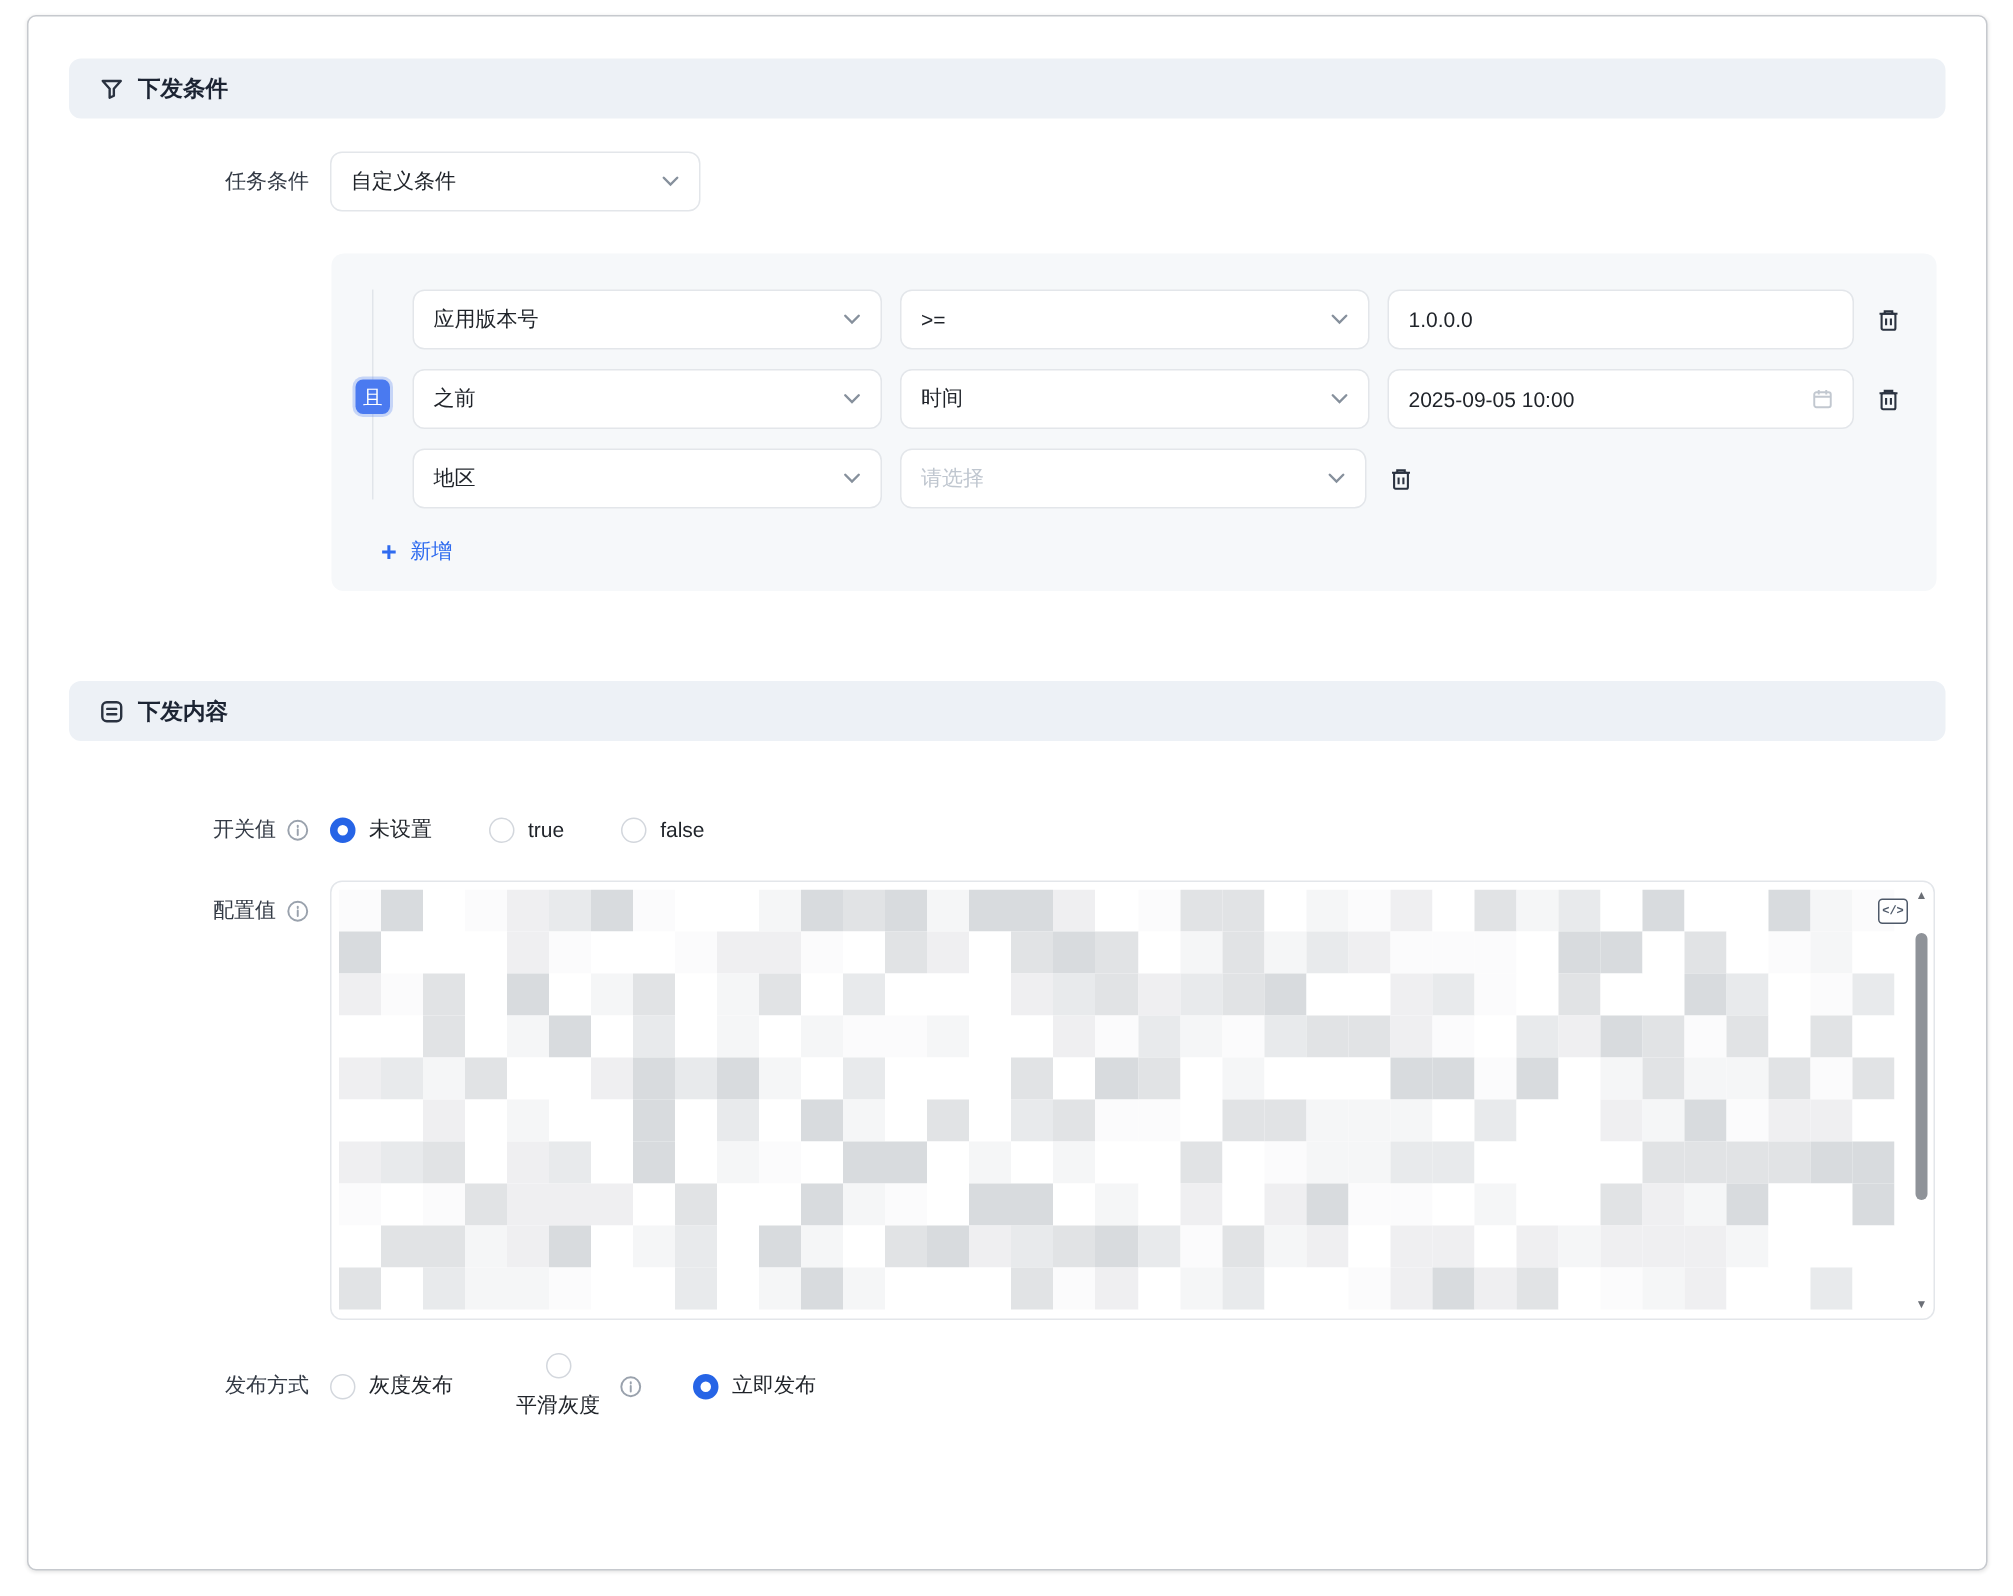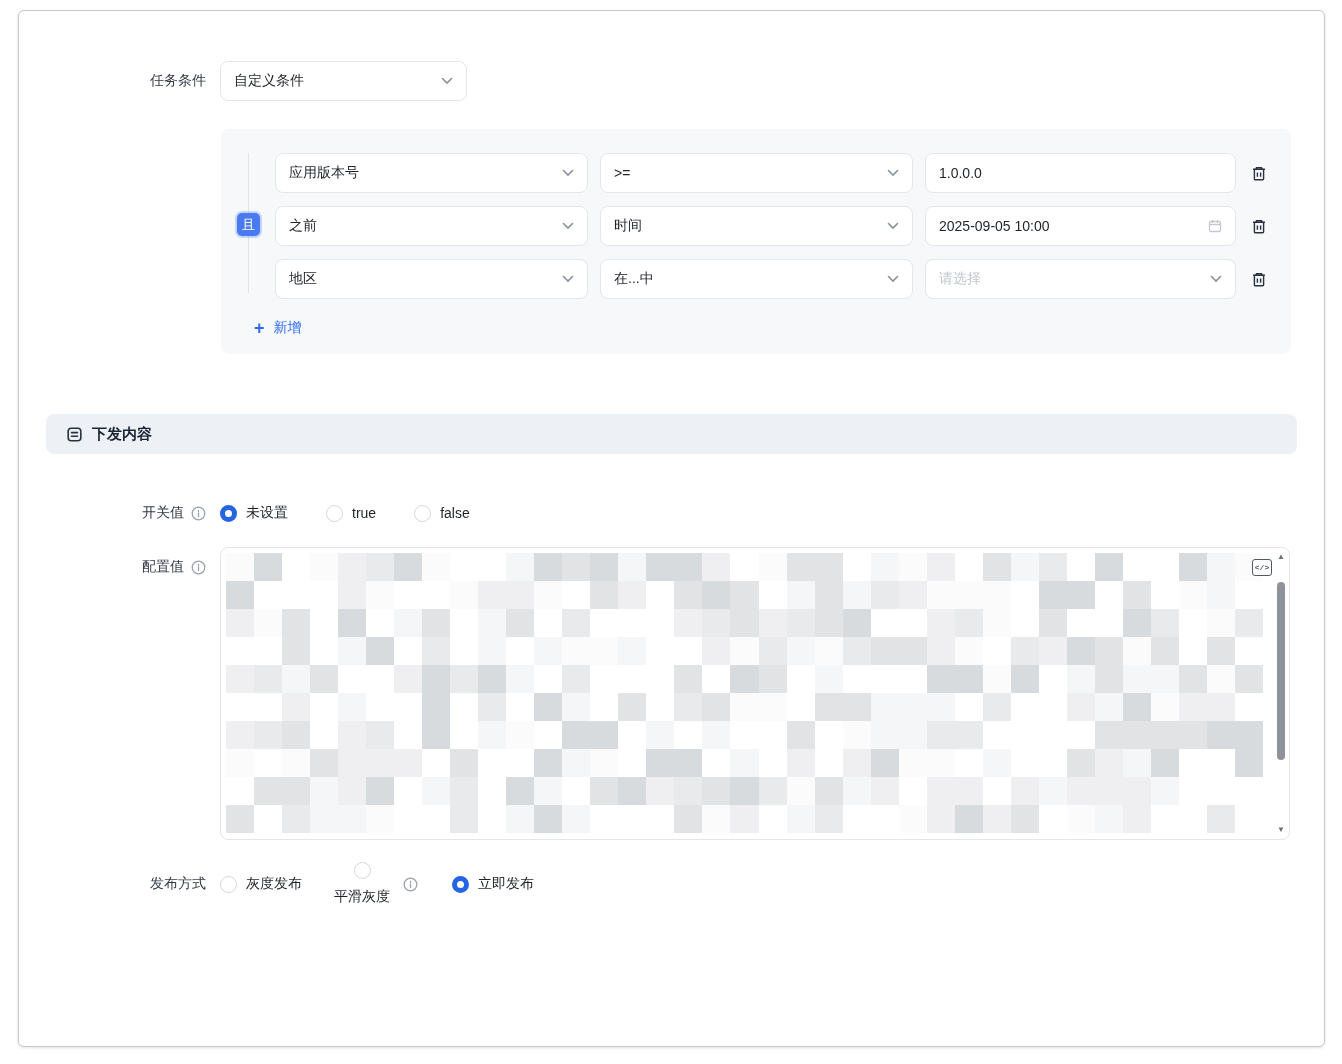--- a/index.html
+++ b/index.html
@@ -84,20 +84,26 @@
   .radio .rlabel { font-size:14px; color:#1f2329; }
   .mt22 { margin-top:22px; } .mt60 { margin-top:60px; } .mt47 { margin-top:47px; }
   .mt46 { margin-top:46px; } .mt32 { margin-top:32px; }
   .cal-icon,.caret svg { display:block; }
 </style>
 </head>
 <body>
 
 <div class="card">
 
+  <div class="sec-header">
+    <svg width="17" height="17" viewBox="0 0 17 17" fill="none" stroke="#2a3240" stroke-width="1.6" stroke-linejoin="round">
+        <path d="M2.5 3h12l-4.6 5.2v4.6l-2.8 1.4V8.2L2.5 3z"></path>
+      </svg>
+    <span>下发条件</span>
+  </div>
 
   <div class="form-row mt22">
     <div class="label-col">
       <span>任务条件</span>
     </div>
     <div class="field-col" style="max-width:247px;">
       <div class="box">
         <span>自定义条件</span>
         <span class="caret">
           <svg width="12" height="8" viewBox="0 0 12 8" fill="none" stroke="#86909c" stroke-width="1.6" stroke-linecap="round">
@@ -174,28 +180,20 @@
             <path d="M5.5 4V2.6h5V4"></path>
             <rect x="3.4" y="4.2" width="9.2" height="10.6" rx="1"></rect>
             <path d="M6.4 7.4v4.4M9.6 7.4v4.4"></path>
           </svg>
       </button>
     </div>
 
     <div class="cond-row" style="margin-bottom:0;">
       <div class="box c1">
         <span>地区</span>
-        <span class="caret">
-            <svg width="12" height="8" viewBox="0 0 12 8" fill="none" stroke="#86909c" stroke-width="1.6" stroke-linecap="round">
-              <path d="M1.5 1.5 L6 6 L10.5 1.5"></path>
-            </svg>
-          </span>
-      </div>
-      <div class="box c2">
-        <span>在...中</span>
         <span class="caret">
             <svg width="12" height="8" viewBox="0 0 12 8" fill="none" stroke="#86909c" stroke-width="1.6" stroke-linecap="round">
               <path d="M1.5 1.5 L6 6 L10.5 1.5"></path>
             </svg>
           </span>
       </div>
       <div class="box c3">
         <span class="placeholder">请选择</span>
         <span class="caret">
             <svg width="12" height="8" viewBox="0 0 12 8" fill="none" stroke="#86909c" stroke-width="1.6" stroke-linecap="round">
@@ -649,21 +647,21 @@
     </div>
   </div>
 
 
   <div class="form-row mt32">
     <div class="label-col slim">
       <span>发布方式</span>
     </div>
     <div class="field-col">
       <div class="radio-group">
-        <label class="radio" style="margin-right:32px;">
+        <label class="radio" style="margin-right:42px;">
           <span class="rdo"></span>
           <span class="rlabel">灰度发布</span>
         </label>
         <label class="radio" style="margin-right:10px;flex-direction:column;">
           <span class="rdo"></span>
           <span class="rlabel">平滑灰度</span>
         </label>
         <span class="info-icon" style="margin-right:34px;">
           <svg width="15" height="15" viewBox="0 0 15 15" fill="none" stroke="#9aa2ad" stroke-width="1.3">
               <circle cx="7.5" cy="7.5" r="6.3"></circle>

